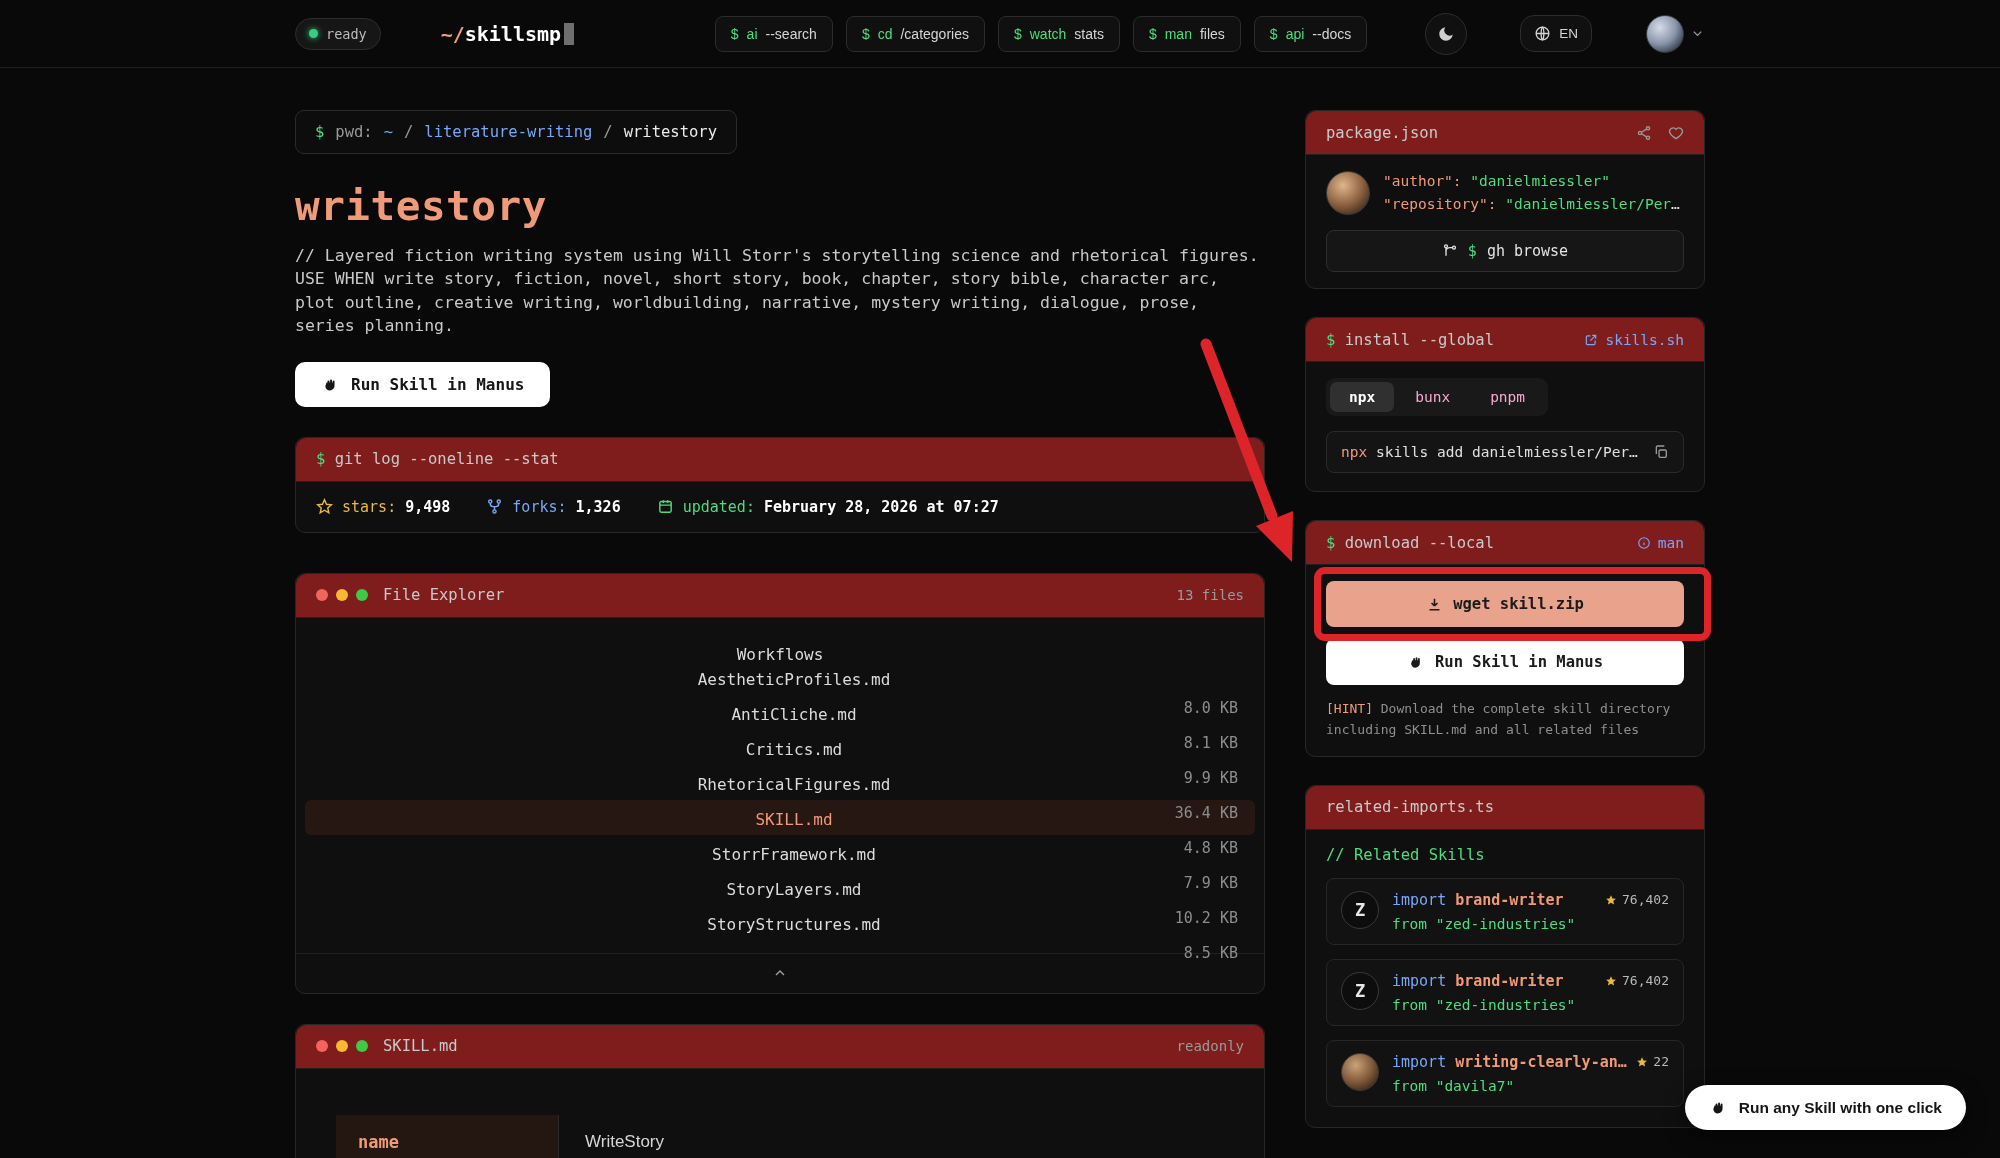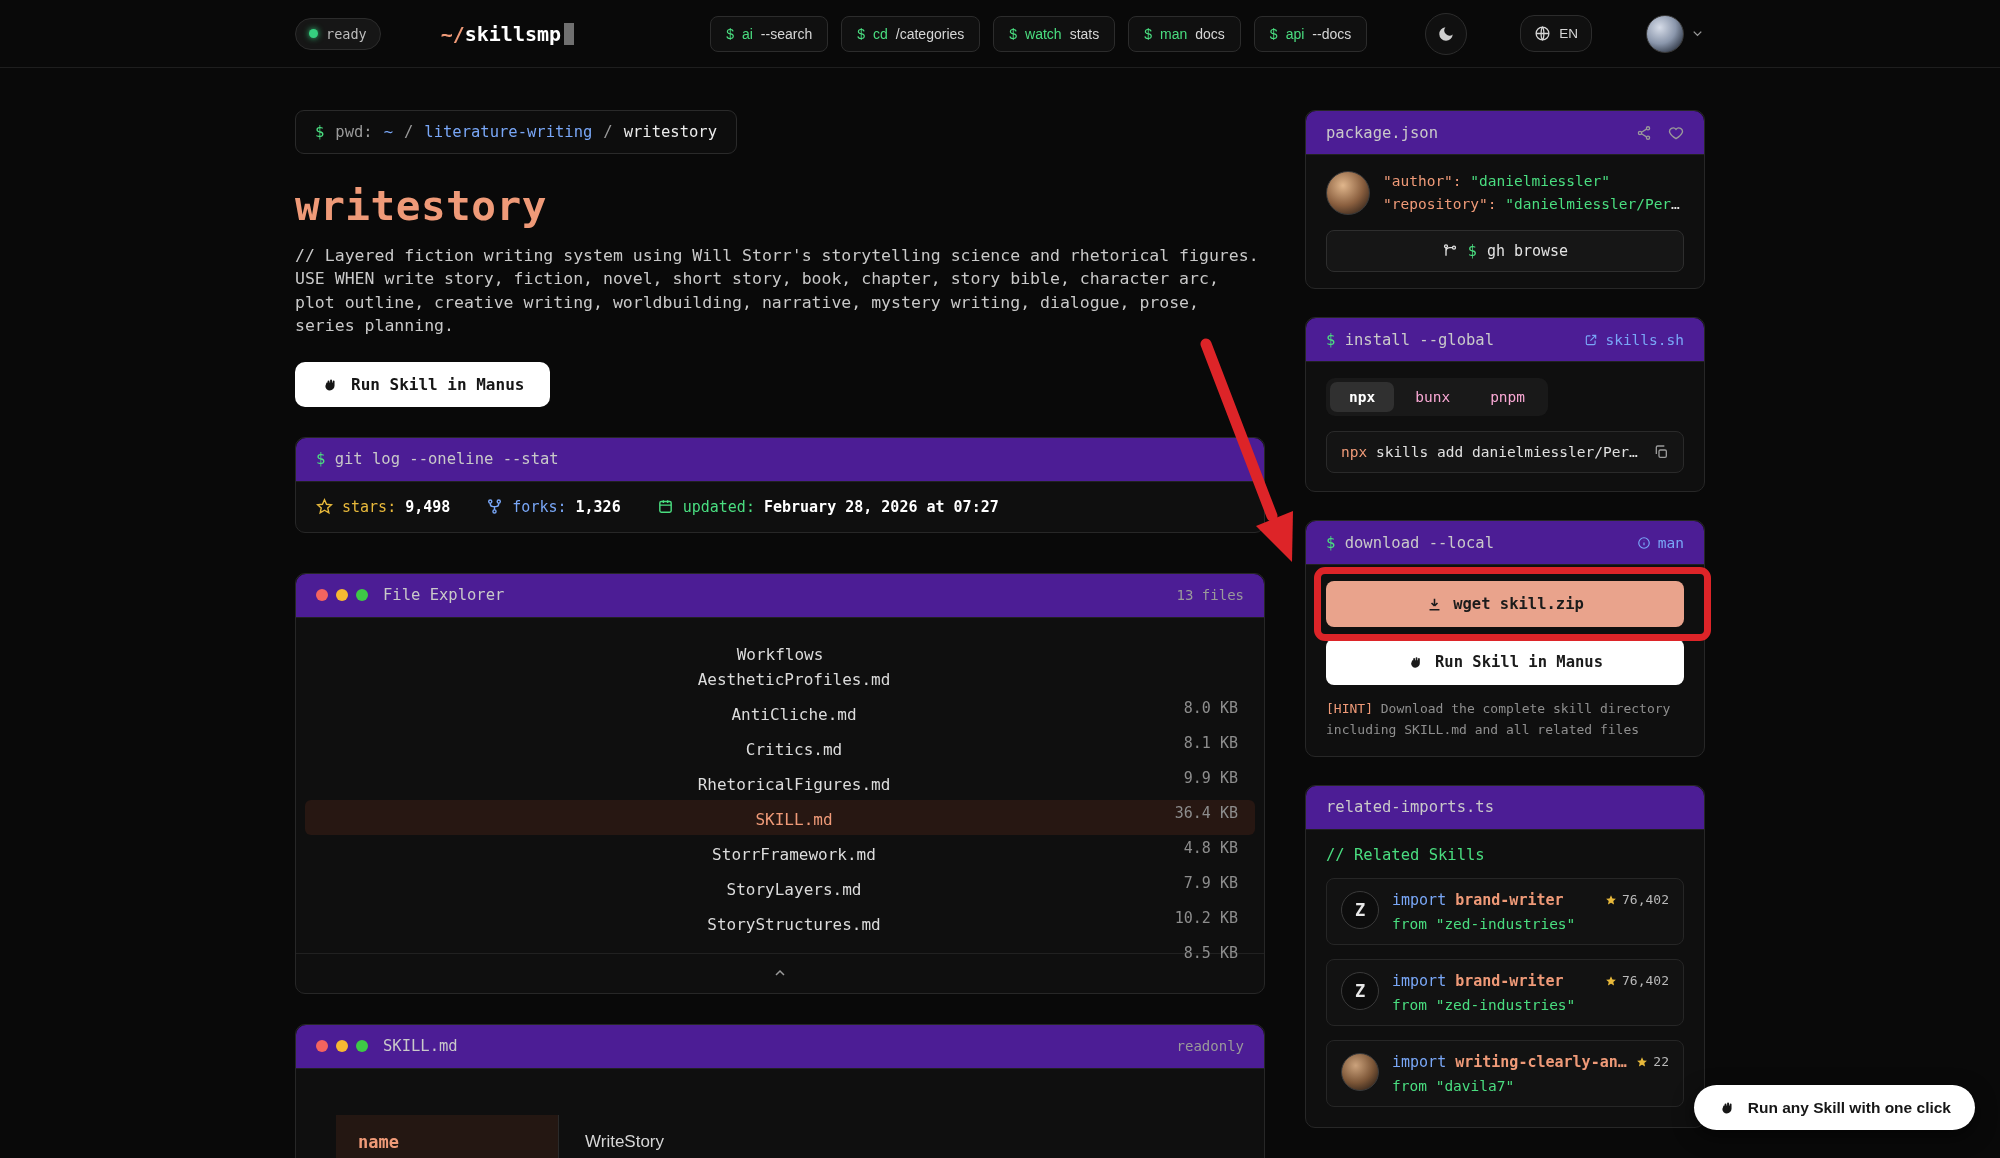--- a/index.html
+++ b/index.html
@@ -44,21 +44,21 @@
   
   .page-title { margin-top:28px; font-size:41px; font-weight:bold; color:#ef9a78; letter-spacing:.5px; }
   .page-desc { margin-top:14px; font-size:16.5px; line-height:1.42; color:#c9c9c9; max-width:968px; }
   .run-btn { margin-top:24px; display:inline-flex; align-items:center; gap:11px; padding:13px 26px;
     background:#ffffff; color:#161616; border:none; border-radius:10px; font-size:16px; font-weight:600;
     font-family:inherit; cursor:pointer; }
 
   
   .card { background:#0f0f0f; border:1px solid #272727; border-radius:10px; }
   .card-head { display:flex; align-items:center; padding:12px 20px; border-bottom:1px solid #212121;
-    font-size:15.5px; color:#c9c9c9; min-height:44px; background:#4c1d95; border-radius:10px 10px 0 0; }
+    font-size:15.5px; color:#c9c9c9; min-height:44px; background:#7f1d1d; border-radius:10px 10px 0 0; }
   .g { color:#4ade80; }
 
   
   .git-card { margin-top:30px; }
   .git-body { display:flex; align-items:center; gap:36px; padding:16px 20px; font-size:15px; }
   .stat { display:flex; align-items:center; gap:9px; }
   .stat .lbl-y { color:#e8b93b; } .stat .lbl-b { color:#79a7f7; } .stat .lbl-g { color:#4ade80; }
   .stat .val { color:#ffffff; font-weight:bold; }
 
   
@@ -130,21 +130,21 @@
     display:grid; place-items:center; font-size:17px; font-weight:bold; color:#e8e8e8; flex-shrink:0; }
   .rel-icon.photo { background:radial-gradient(circle at 38% 32%, #cba27c, #7d5738 52%, #2e2118 88%); }
   .rel-main { flex:1; min-width:0; }
   .rel-line1 { display:flex; align-items:center; gap:9px; font-size:15px; }
   .rel-line1 .imp { color:#79a7f7; }
   .rel-line1 .nm { color:#ef9a78; font-weight:600; white-space:nowrap; overflow:hidden; text-overflow:ellipsis; }
   .rel-stars { margin-left:auto; display:flex; align-items:center; gap:5px; color:#b9b9b9; font-size:13px; flex-shrink:0; }
   .rel-line2 { margin-top:7px; color:#4ade80; font-size:14.5px; white-space:nowrap; overflow:hidden; text-overflow:ellipsis; }
 
   
-  .float-pill { position:absolute; right:25px; bottom:28px; background:#ffffff; color:#161616; border:none;
+  .float-pill { position:absolute; right:34px; bottom:28px; background:#ffffff; color:#161616; border:none;
     border-radius:999px; padding:13px 24px; display:flex; align-items:center; gap:11px; font-size:15.5px;
     font-weight:bold; font-family:"Liberation Sans","DejaVu Sans",sans-serif; box-shadow:0 6px 20px rgba(0,0,0,.55);
     cursor:pointer; z-index:60; }
 
   
   .anno-rect { position:absolute; left:-12px; right:-27px; top:-14px; bottom:-14px; border:7px solid #dd2428;
     border-radius:11px; pointer-events:none; z-index:45; }
   .anno-arrow { position:absolute; left:0; top:0; width:2000px; height:1158px; pointer-events:none; z-index:46; }
 </style>
 </head>
@@ -176,21 +176,21 @@
             <span>/categories</span>
         </button>
         <button class="nav-btn">
           <span class="g">$</span>
             <span class="g">watch</span>
             <span>stats</span>
         </button>
         <button class="nav-btn">
           <span class="g">$</span>
             <span class="g">man</span>
-            <span>docs</span>
+            <span>files</span>
         </button>
         <button class="nav-btn">
           <span class="g">$</span>
             <span class="g">api</span>
             <span>--docs</span>
         </button>
       </div>
 
       <button class="icon-btn">
         <svg class="ic" width="18" height="18" viewBox="0 0 24 24" fill="currentColor">

